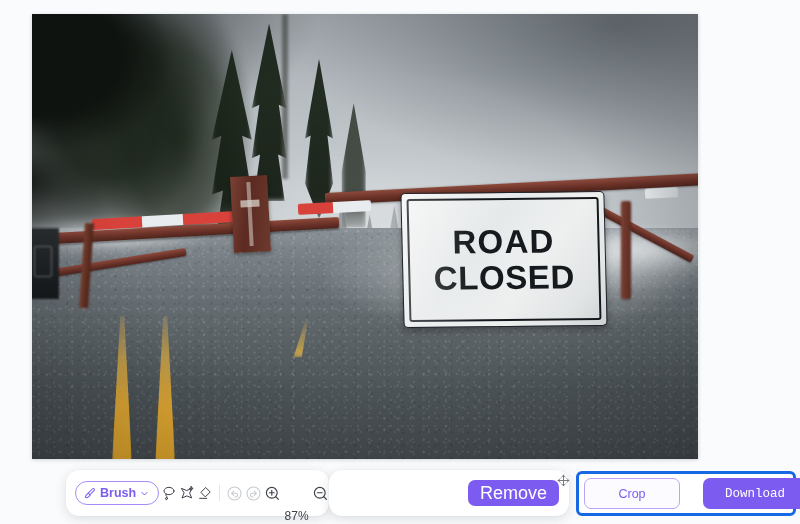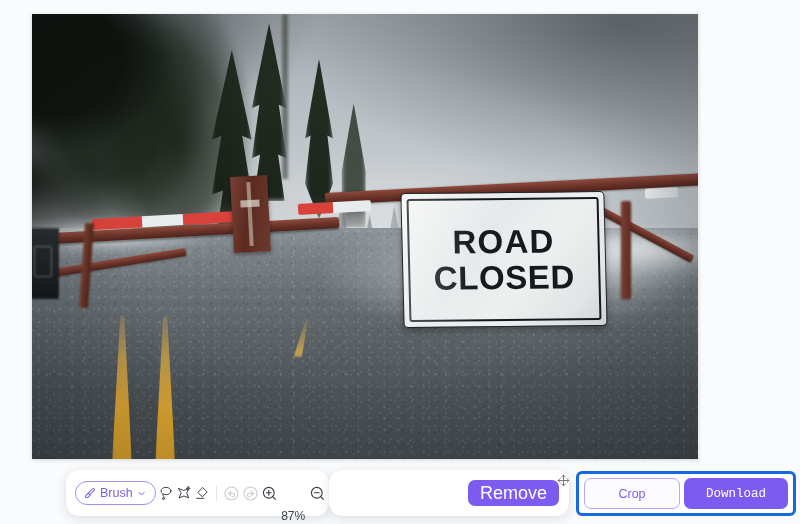--- a/index.html
+++ b/index.html
@@ -326,21 +326,21 @@
     display: flex; align-items: center; gap: 4px;
     height: 24px; padding: 0 9px 0 7px;
     border: 1.3px solid #a78bf6;
     border-radius: 13px;
     color: #7c5cf0;
     font-size: 12.5px;
     background: #fff;
     cursor: pointer;
     white-space: nowrap;
   }
-  .brush-chip .label { font-weight: 400; }
+  .brush-chip .label { font-weight: 700; }
 
   .tool-btn {
     width: 26px; height: 26px;
     display: flex; align-items: center; justify-content: center;
     border-radius: 6px; cursor: pointer;
     color: #3d4148;
     background: transparent;
   }
   .tool-btn.disabled { color: #c7cace; cursor: default; }
 
@@ -396,21 +396,21 @@
   
   #cta-highlight {
     position: absolute;
     left: 576px; top: 471px;
     width: 220px; height: 45px;
     border: 3px solid #1668e3;
     border-radius: 6px;
     background: #ffffff;
     display: flex; align-items: center; justify-content: space-between;
     padding: 4px 5px;
-    gap: 4px;
+    gap: 23px;
   }
   .btn-crop {
     flex: 0 0 96px;
     height: 31px;
     background: #fcfbff;
     color: #7c5cf0;
     border: 1.3px solid #b9a4f8;
     border-radius: 7px;
     font-size: 12.5px;
     cursor: pointer;

